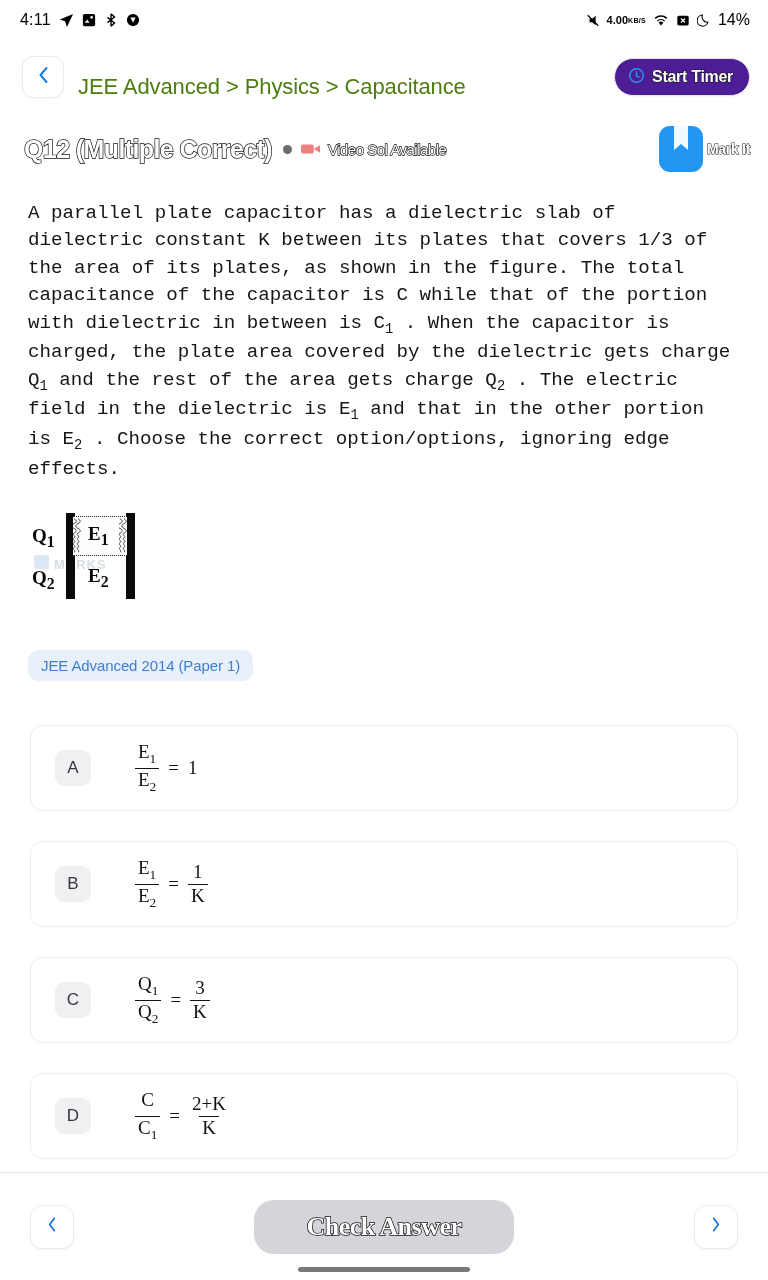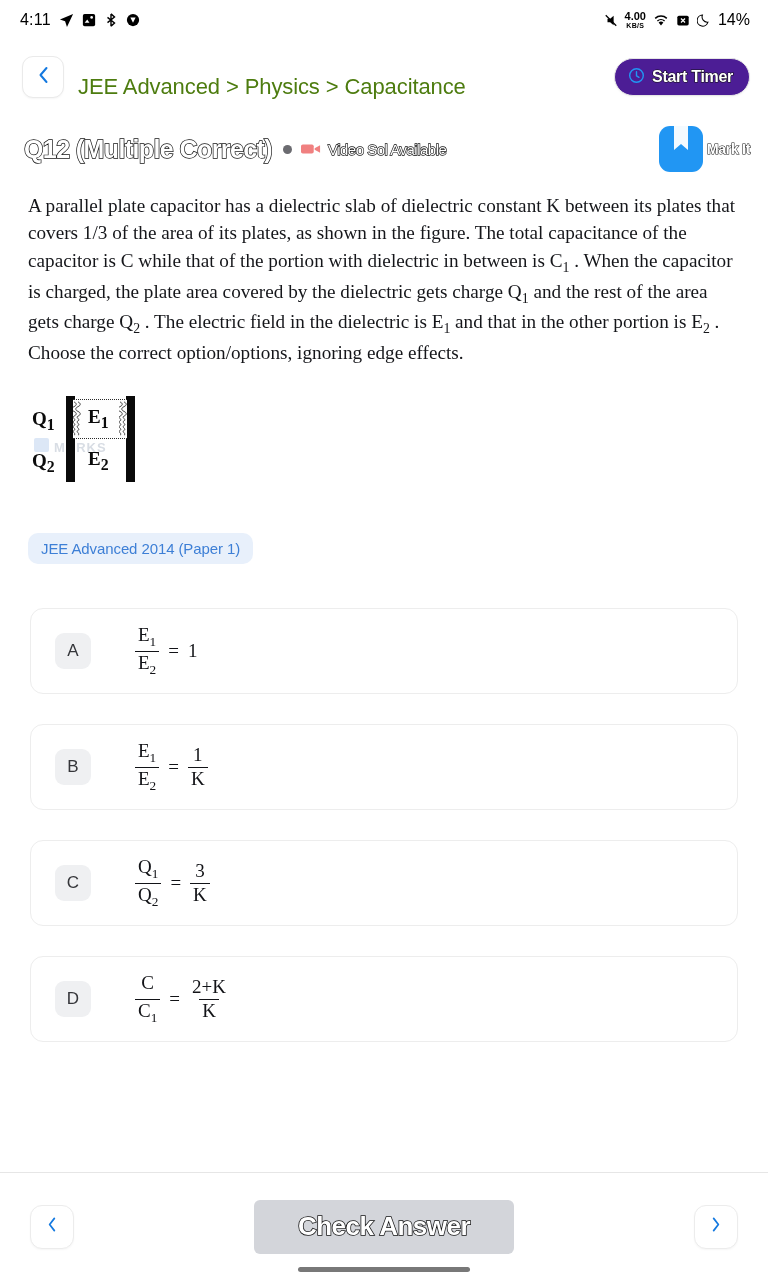--- a/index.html
+++ b/index.html
@@ -15,21 +15,21 @@
   .status-bar {
     height: 40px;
     display: flex; align-items: center; justify-content: space-between;
     padding: 0 18px 0 20px;
     color: #000;
   }
   .status-left { display: flex; align-items: center; gap: 8px; }
   .status-time { font-size: 16px; font-weight: 400; letter-spacing: .2px; }
   .status-right { display: flex; align-items: center; gap: 7px; }
   .sb-icon { display: inline-flex; align-items: center; justify-content: center; }
-  .net-speed { display: flex; flex-direction: column; align-items: center; line-height: 1; }
+  .net-speed { display: flex; flex-direction: row; align-items: center; line-height: 1; }
   .net-speed .v { font-size: 11px; font-weight: 600; }
   .net-speed .u { font-size: 7px; font-weight: 600; letter-spacing: .3px; }
   .battery-pct { font-size: 16px; }
 
   
   .header {
     padding: 14px 18px 0 22px;
     display: flex; align-items: center; gap: 14px;
   }
   .back-btn {
@@ -89,23 +89,23 @@
     flex: 0 0 auto;
   }
   .markit-label {
     font-size: 14px; font-weight: 700;
     color: #fff; -webkit-text-stroke: 1px #111;
     paint-order: stroke fill; letter-spacing: -.3px;
   }
 
   
   .qbody {
-    margin-top: 20px;
+    margin-top: 28px;
     padding: 0 30px 0 28px;
-    font-family: Liberation Serif, serif;
+    font-family: Liberation Mono, monospace;
     font-size: 19.2px; line-height: 1.43; color: #15161a;
     text-align: left;
   }
   .qbody sub { font-size: .72em; }
 
   
   .figure-wrap { margin-top: 30px; padding-left: 32px; position: relative; }
   .figure { position: relative; width: 120px; height: 95px; }
   .fig-label {
     position: absolute; font-family: "Liberation Serif", serif;
@@ -187,23 +187,23 @@
     display: flex; align-items: center; justify-content: space-between;
     padding: 0 30px;
   }
   .nav-btn {
     width: 44px; height: 44px; border-radius: 12px;
     border: 1px solid #ececec; background: #fff;
     display: flex; align-items: center; justify-content: center;
     box-shadow: 0 1px 2px rgba(0,0,0,.04); cursor: pointer;
   }
   .check-btn {
-    width: 260px; height: 54px; border-radius: 6px;
+    width: 260px; height: 54px; border-radius: 20px;
     background: #d3d5da; display: flex; align-items: center;
-    justify-content: center; cursor: pointer;
+    justify-content: center; cursor: pointer; font-family: Liberation Serif, serif;
   }
   .check-label {
     font-size: 26px; font-weight: 700;
     color: #fff; -webkit-text-stroke: 1.5px #111;
     paint-order: stroke fill; letter-spacing: -.5px;
   }
   .home-indicator {
     position: absolute; bottom: 8px; left: 50%; transform: translateX(-50%);
     width: 172px; height: 5px; border-radius: 3px; background: #787878;
   }

